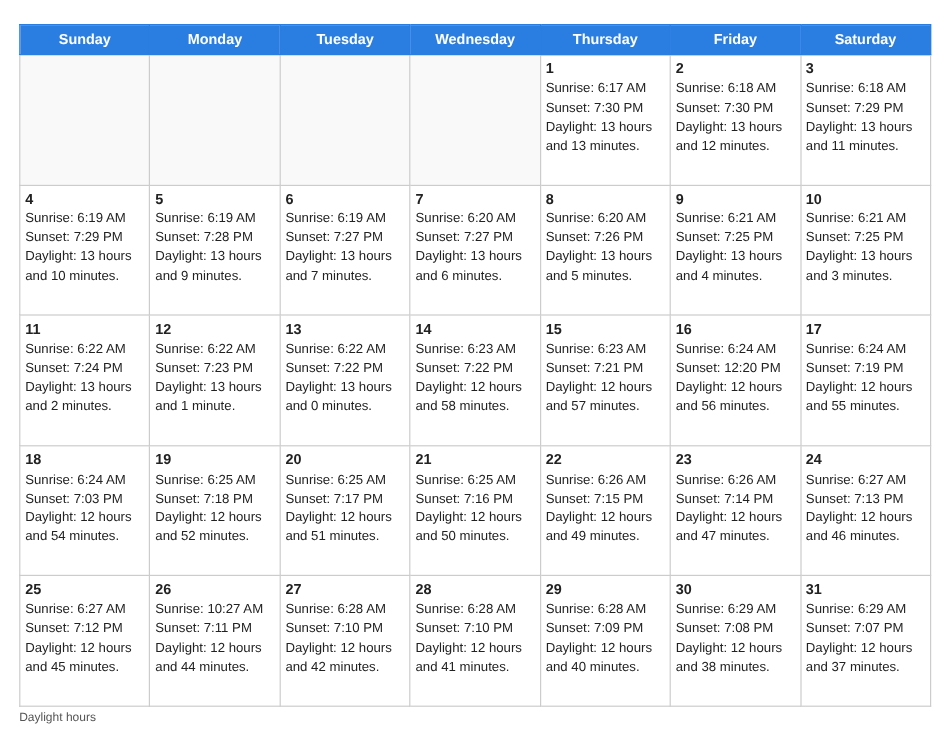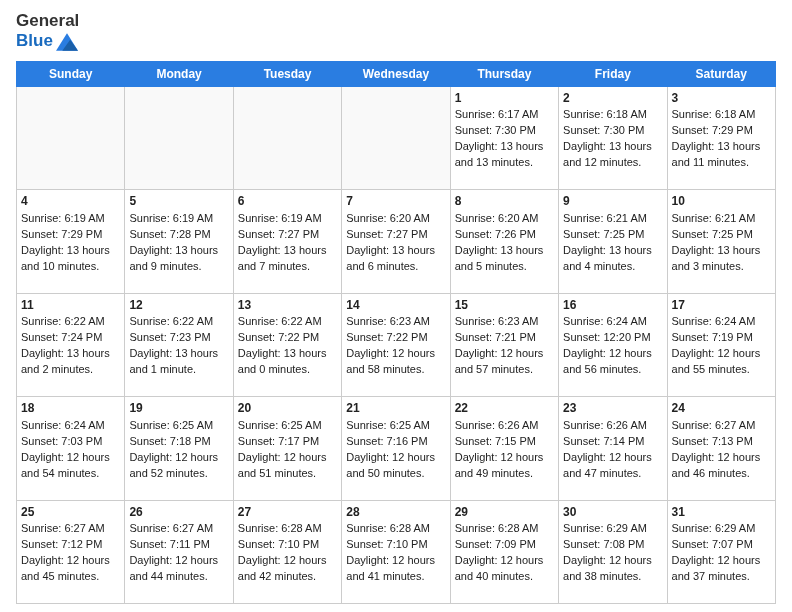--- a/index.html
+++ b/index.html
@@ -89,32 +89,20 @@
       font-size: 10px;
       color: #555;
       text-align: left;
     }
   </style>
 </head>
 <body>
 
 <div class="page">
   <div class="header">
-    <div class="logo">
-      <div style="display:flex;flex-direction:column;align-items:flex-start;line-height:1.1;">
-        <span style="font-size:17px;font-weight:bold;color:#333;line-height:1.1;">General</span>
-        <div style="display:flex;align-items:center;gap:0px;">
-          <span style="font-size:17px;font-weight:bold;color:#1a6bbf;line-height:1.1;">Blue</span>
-          <svg class="logo-icon" viewBox="0 0 28 22" xmlns="http://www.w3.org/2000/svg" style="margin-left:3px;">
-            <polygon points="0,22 14,0 28,22" fill="#2a7de1"></polygon>
-            <polygon points="8,22 18,8 28,22" fill="#1a5fa8"></polygon>
-          </svg>
-        </div>
-      </div>
-    </div>
   </div>
 
   <table class="calendar">
     <thead>
       <tr>
         <th>Sunday</th>
         <th>Monday</th>
         <th>Tuesday</th>
         <th>Wednesday</th>
         <th>Thursday</th>
@@ -306,21 +294,21 @@
         <tr>
           <td>
             <span class="day-number">25</span>
             <div class="day-info">Sunrise: 6:27 AM
 Sunset: 7:12 PM
 Daylight: 12 hours
 and 45 minutes.</div>
           </td>
           <td>
             <span class="day-number">26</span>
-            <div class="day-info">Sunrise: 6:27 AM
+            <div class="day-info">Sunrise: 10:27 AM
 Sunset: 7:11 PM
 Daylight: 12 hours
 and 44 minutes.</div>
           </td>
           <td>
             <span class="day-number">27</span>
             <div class="day-info">Sunrise: 6:28 AM
 Sunset: 7:10 PM
 Daylight: 12 hours
 and 42 minutes.</div>
@@ -350,13 +338,16 @@
             <span class="day-number">31</span>
             <div class="day-info">Sunrise: 6:29 AM
 Sunset: 7:07 PM
 Daylight: 12 hours
 and 37 minutes.</div>
           </td>
         </tr>
       </tbody>
   </table>
 
+  <div class="footer">
+    <span>Daylight hours</span>
+  </div>
 </div>
 
 </body></html>

